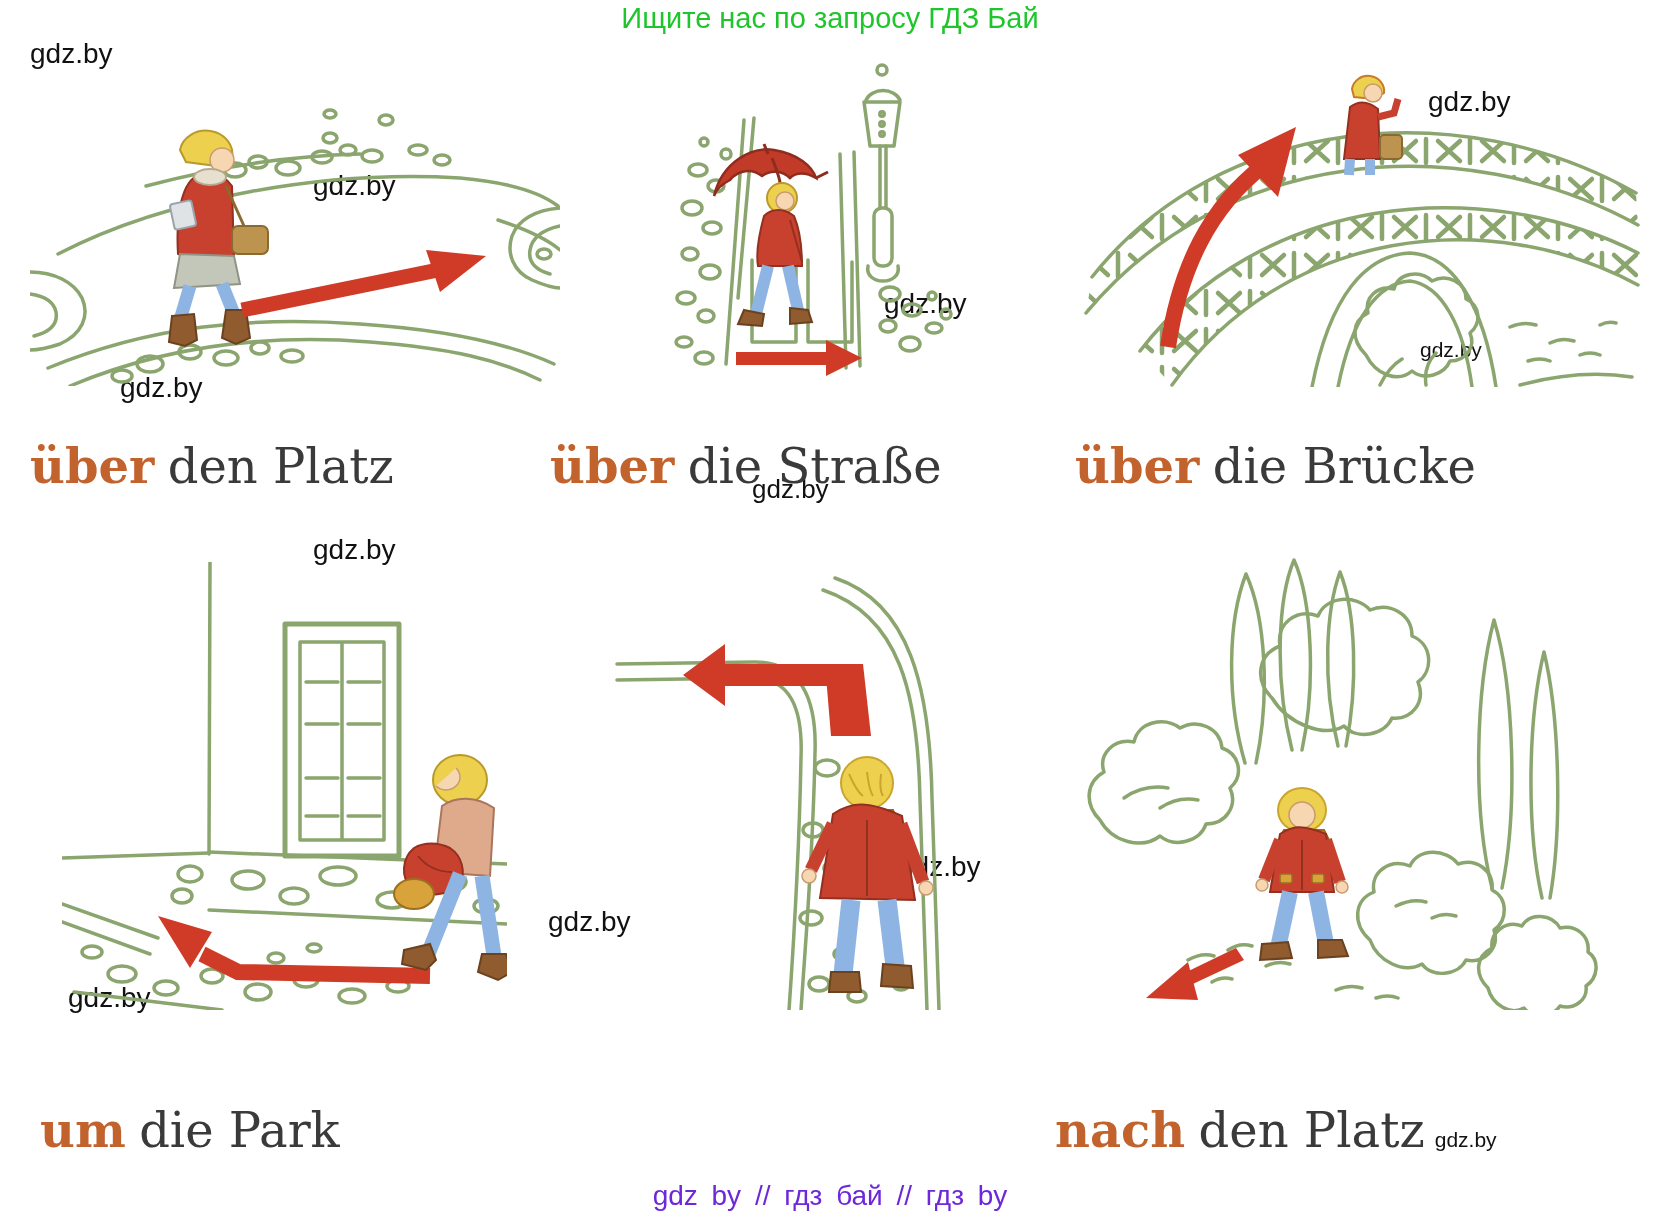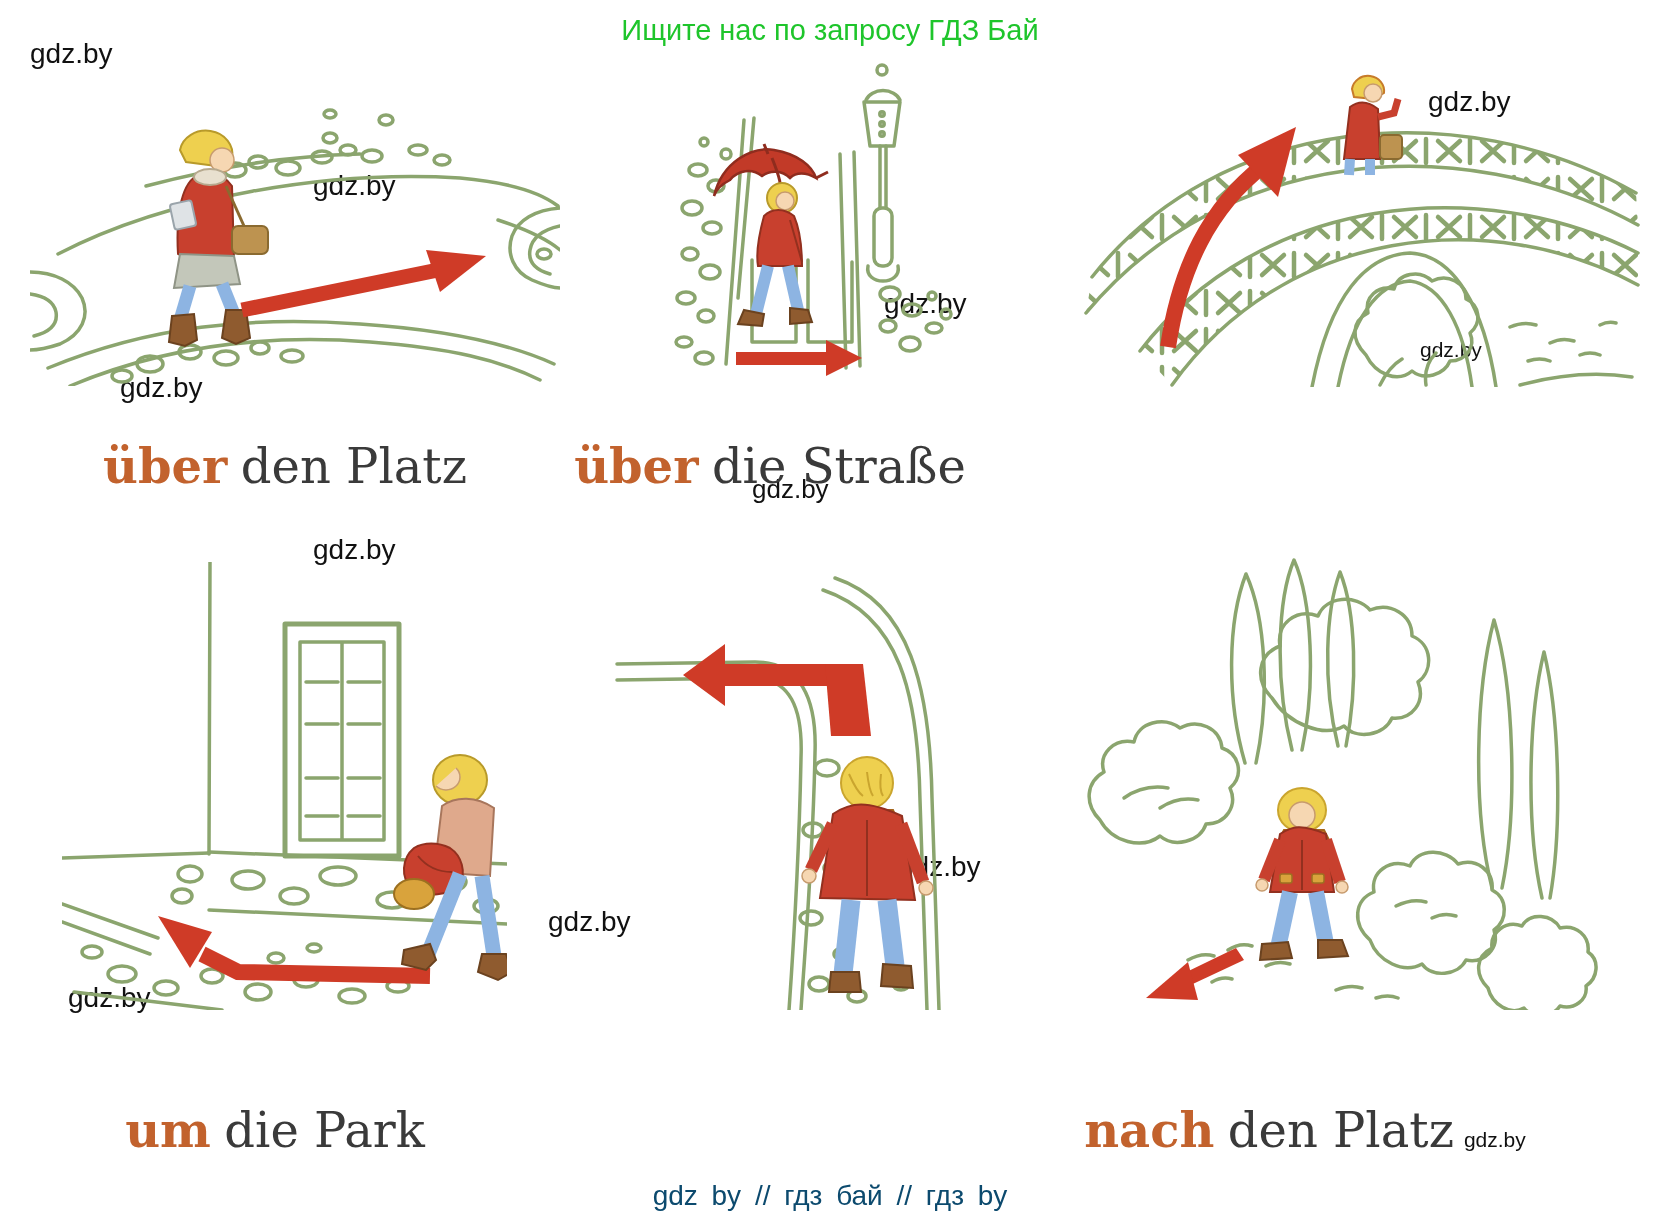--- a/index.html
+++ b/index.html
@@ -1,30 +1,30 @@
 <!DOCTYPE html>
 <html><head>
 <meta charset="utf-8">
 <style>
   html,body{margin:0;padding:0;background:#ffffff;}
   .page{position:relative;width:1660px;height:1218px;background:#ffffff;overflow:hidden;
         font-family:"Liberation Sans",sans-serif;}
   .promo-header{position:absolute;top:2px;left:0;width:100%;text-align:center;
-        font-size:29px;font-weight:500;color:#1ec52b;margin-top:12px;}
+        font-size:29px;font-weight:500;color:#1ec52b;}
   .wm{position:absolute;color:#111111;font-size:28px;white-space:nowrap;}
   .wm.small{font-size:21px;}
   .tile{position:absolute;}
   .tile svg{display:block;width:100%;height:100%;}
-  .caption{position:absolute;text-align:center;font-family:"DejaVu Serif","Liberation Serif",serif;
+  .caption{position:absolute;font-family:"DejaVu Serif","Liberation Serif",serif;
         font-size:48px;color:#3a3a3a;white-space:nowrap;}
   .caption .prep{font-weight:bold;color:#c2622d;}
   .caption .rest{margin-left:0.28em;}
   .caption .wm-inline{font-family:"Liberation Sans",sans-serif;font-size:21px;color:#111;margin-left:10px;}
   .footer{position:absolute;top:1180px;left:0;width:100%;text-align:center;
-        font-size:28px;color:#0c4a6e;word-spacing:6px;}
+        font-size:28px;color:#6d28d9;word-spacing:6px;}
   .g{stroke:#8ba56e;fill:none;stroke-width:3.5;stroke-linecap:round;stroke-linejoin:round;}
 </style>
 </head>
 <body>
 
 <div class="page">
 
   <div class="promo-header">Ищите нас по запросу ГДЗ Бай</div>
 
   <div class="wm" style="left:30px;top:38px;">gdz.by</div>
@@ -317,20 +317,23 @@
       </g>
     </svg>
   </div>
 
   <div class="caption" style="left:30px;top:438px;width:510px;">
     <span class="prep">über</span><span class="rest">den Platz</span>
   </div>
   <div class="caption" style="left:550px;top:438px;width:440px;">
     <span class="prep">über</span><span class="rest">die Straße</span>
   </div>
+  <div class="caption" style="left:1075px;top:438px;width:430px;">
+    <span class="prep">über</span><span class="rest">die Brücke</span>
+  </div>
 
   <div class="caption" style="left:40px;top:1102px;width:470px;">
     <span class="prep">um</span><span class="rest">die Park</span>
   </div>
   <div class="caption" style="left:1055px;top:1102px;width:500px;">
     <span class="prep">nach</span><span class="rest">den Platz</span><span class="wm-inline">gdz.by</span>
   </div>
 
   <div class="footer">gdz by // гдз бай // гдз by</div>
 

